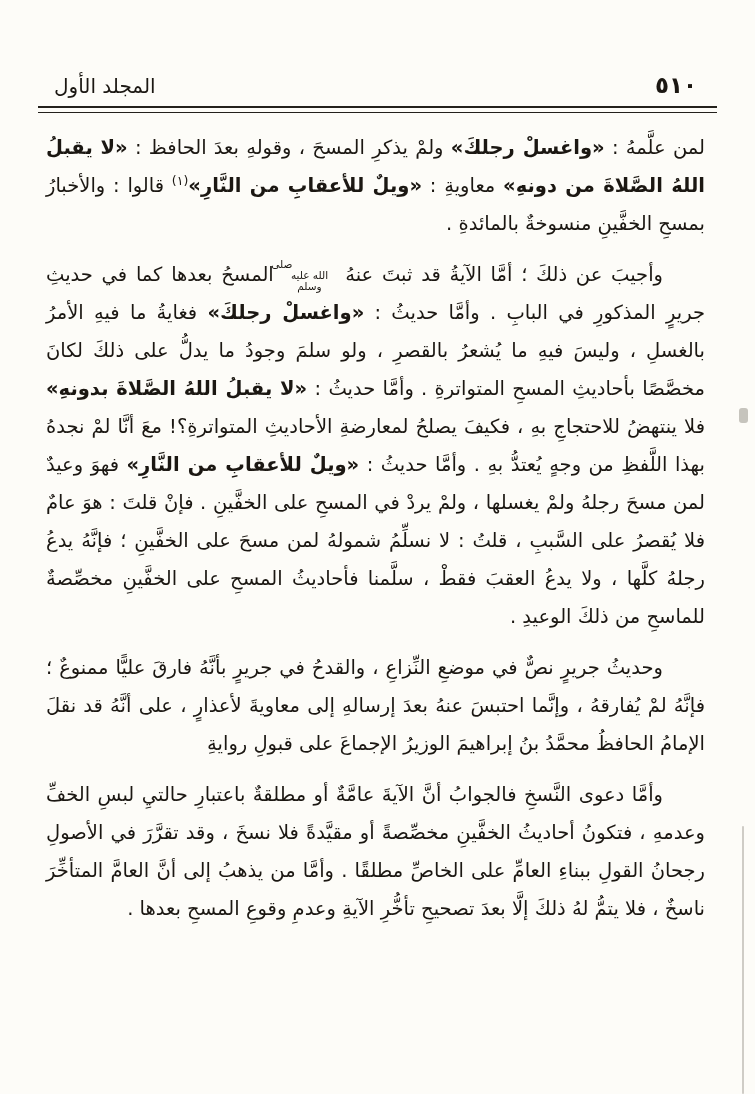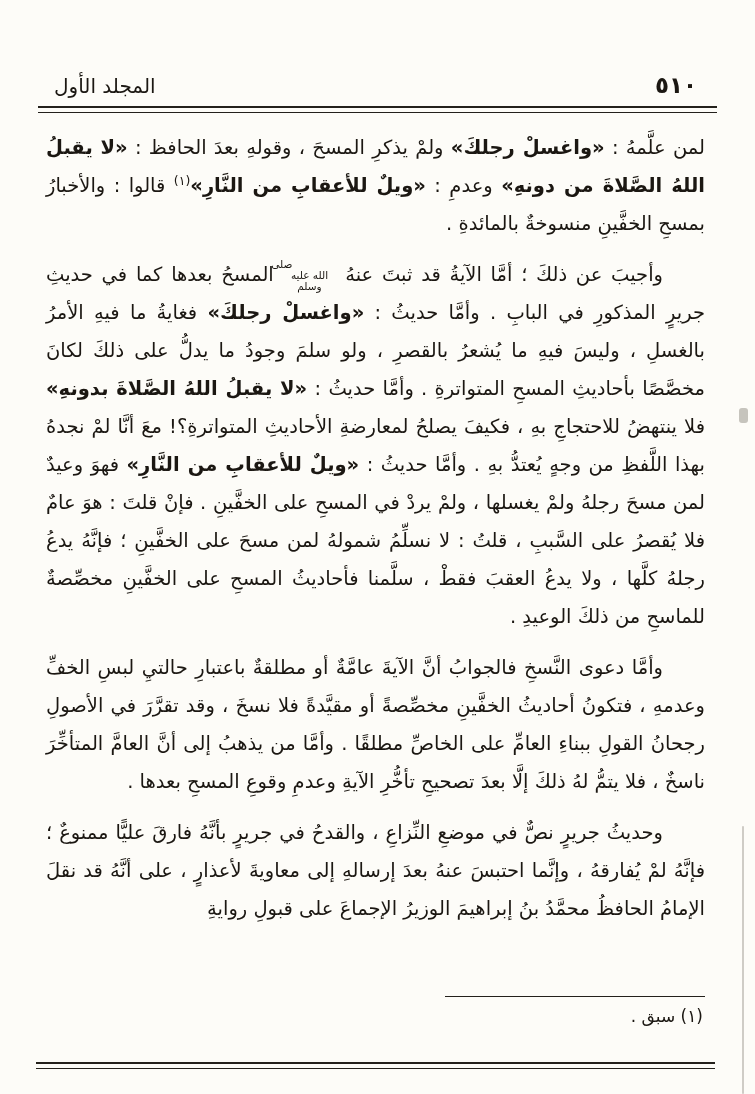--- a/index.html
+++ b/index.html
@@ -115,28 +115,23 @@
 
   <header class="page-header">
     <span class="page-number">٥١٠</span>
     <span class="volume-title">المجلد الأول</span>
   </header>
 
   <div class="header-rule"></div>
 
   <main class="page-body">
 
-  <p class="no-indent"><span>لمن علَّمهُ : </span><span class="quote">«واغسلْ رجلكَ»</span><span> ولمْ يذكرِ المسحَ ، وقولهِ بعدَ الحافظ : </span><span class="quote">«لا يقبلُ اللهُ الصَّلاةَ من دونهِ»</span><span> وعدمِ : </span><span class="quote">«ويلٌ للأعقابِ من النَّارِ»</span><sup class="fn-ref">(١)</sup><span> قالوا : والأخبارُ بمسحِ الخفَّينِ منسوخةٌ بالمائدةِ .</span></p>
+  <p class="no-indent"><span>لمن علَّمهُ : </span><span class="quote">«واغسلْ رجلكَ»</span><span> ولمْ يذكرِ المسحَ ، وقولهِ بعدَ الحافظ : </span><span class="quote">«لا يقبلُ اللهُ الصَّلاةَ من دونهِ»</span><span> معاويةِ : </span><span class="quote">«ويلٌ للأعقابِ من النَّارِ»</span><sup class="fn-ref">(١)</sup><span> قالوا : والأخبارُ بمسحِ الخفَّينِ منسوخةٌ بالمائدةِ .</span></p>
       <p class="indent"><span>وأجيبَ عن ذلكَ ؛ أمَّا الآيةُ قد ثبتَ عنهُ </span><span class="honorific">صلى الله عليه وسلم</span><span> المسحُ بعدها كما في حديثِ جريرٍ المذكورِ في البابِ . وأمَّا حديثُ : </span><span class="quote">«واغسلْ رجلكَ»</span><span> فغايةُ ما فيهِ الأمرُ بالغسلِ ، وليسَ فيهِ ما يُشعرُ بالقصرِ ، ولو سلمَ وجودُ ما يدلُّ على ذلكَ لكانَ مخصَّصًا بأحاديثِ المسحِ المتواترةِ . وأمَّا حديثُ : </span><span class="quote">«لا يقبلُ اللهُ الصَّلاةَ بدونهِ»</span><span> فلا ينتهضُ للاحتجاجِ بهِ ، فكيفَ يصلحُ لمعارضةِ الأحاديثِ المتواترةِ؟! معَ أنَّا لمْ نجدهُ بهذا اللَّفظِ من وجهٍ يُعتدُّ بهِ . وأمَّا حديثُ : </span><span class="quote">«ويلٌ للأعقابِ من النَّارِ»</span><span> فهوَ وعيدٌ لمن مسحَ رجلهُ ولمْ يغسلها ، ولمْ يردْ في المسحِ على الخفَّينِ . فإنْ قلتَ : هوَ عامٌ فلا يُقصرُ على السَّببِ ، قلتُ : لا نسلِّمُ شمولهُ لمن مسحَ على الخفَّينِ ؛ فإنَّهُ يدعُ رجلهُ كلَّها ، ولا يدعُ العقبَ فقطْ ، سلَّمنا فأحاديثُ المسحِ على الخفَّينِ مخصِّصةٌ للماسحِ من ذلكَ الوعيدِ .</span></p>
+      <p class="indent"><span>وحديثُ جريرٍ نصٌّ في موضعِ النِّزاعِ ، والقدحُ في جريرٍ بأنَّهُ فارقَ عليًّا ممنوعٌ ؛ فإنَّهُ لمْ يُفارقهُ ، وإنَّما احتبسَ عنهُ بعدَ إرسالهِ إلى معاويةَ لأعذارٍ ، على أنَّهُ قد نقلَ الإمامُ الحافظُ محمَّدُ بنُ إبراهيمَ الوزيرُ الإجماعَ على قبولِ روايةِ</span></p>
       <p class="indent"><span>وأمَّا دعوى النَّسخِ فالجوابُ أنَّ الآيةَ عامَّةٌ أو مطلقةٌ باعتبارِ حالتيِ لبسِ الخفِّ وعدمهِ ، فتكونُ أحاديثُ الخفَّينِ مخصِّصةً أو مقيَّدةً فلا نسخَ ، وقد تقرَّرَ في الأصولِ رجحانُ القولِ ببناءِ العامِّ على الخاصِّ مطلقًا . وأمَّا من يذهبُ إلى أنَّ العامَّ المتأخِّرَ ناسخٌ ، فلا يتمُّ لهُ ذلكَ إلَّا بعدَ تصحيحِ تأخُّرِ الآيةِ وعدمِ وقوعِ المسحِ بعدها .</span></p>
-      <p class="indent"><span>وحديثُ جريرٍ نصٌّ في موضعِ النِّزاعِ ، والقدحُ في جريرٍ بأنَّهُ فارقَ عليًّا ممنوعٌ ؛ فإنَّهُ لمْ يُفارقهُ ، وإنَّما احتبسَ عنهُ بعدَ إرسالهِ إلى معاويةَ لأعذارٍ ، على أنَّهُ قد نقلَ الإمامُ الحافظُ محمَّدُ بنُ إبراهيمَ الوزيرُ الإجماعَ على قبولِ روايةِ</span></p>
     </main>
 
-  <footer class="footer-area">
-    <div class="footnote-rule"></div>
-    <div class="footnote-text">(١) سبق .</div>
-    <div class="bottom-rule"></div>
-  </footer>
 
   <div class="scan-speck"></div>
   <div class="scan-edge"></div>
 
 </div>
 
 </body></html>

